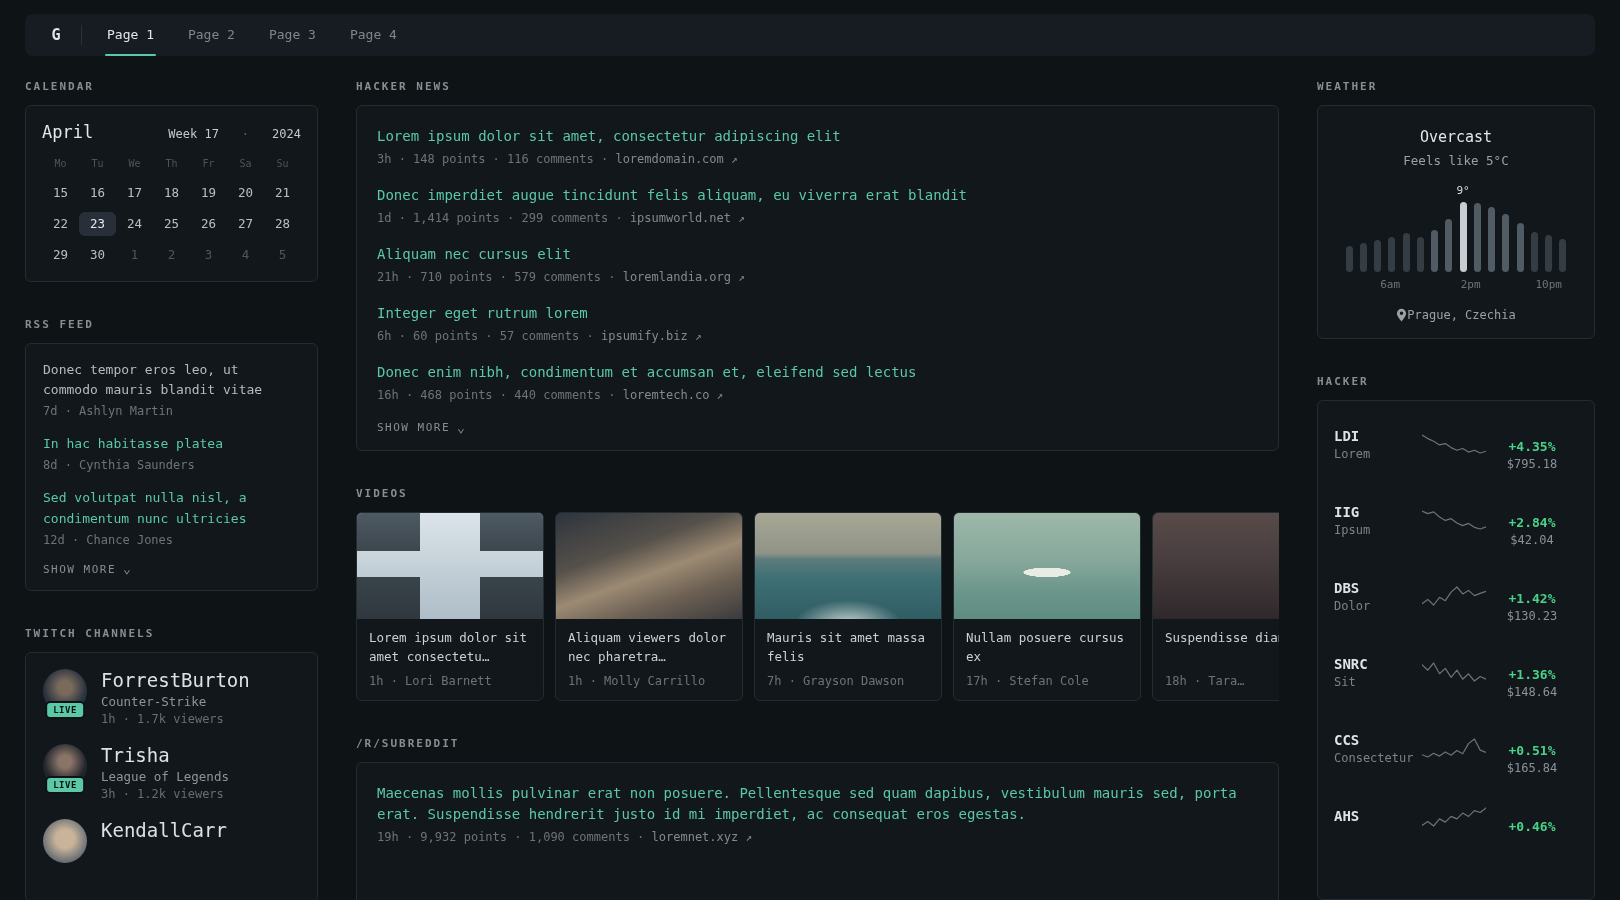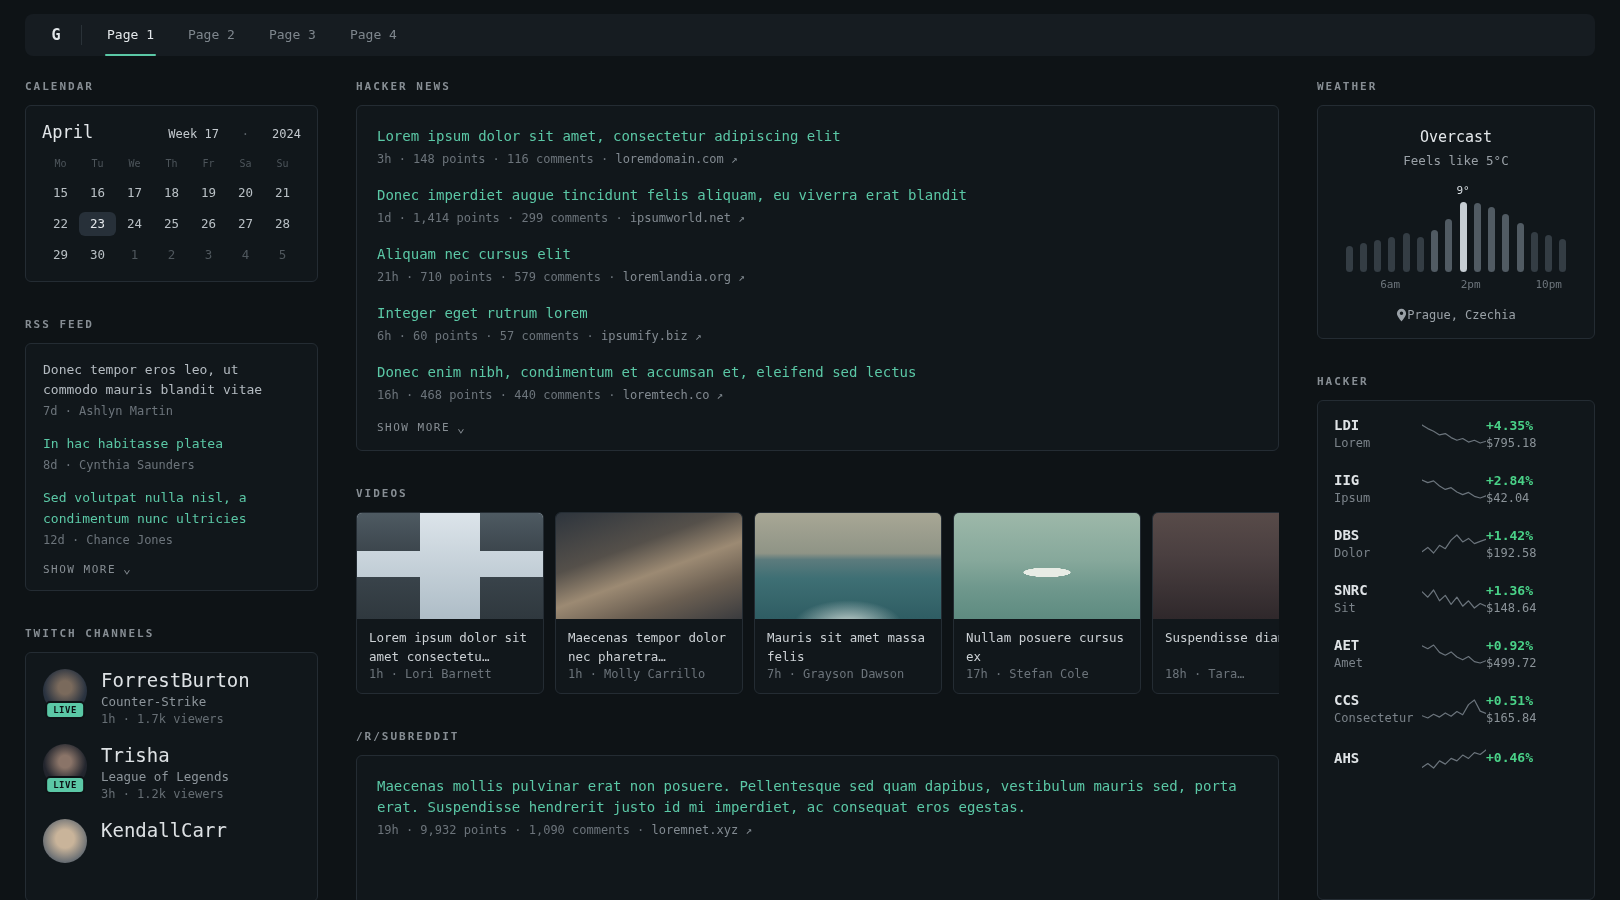--- a/index.html
+++ b/index.html
@@ -83,21 +83,21 @@
        linear-gradient(180deg,#dce4ea,#aebdc7);}
   .th2{background:linear-gradient(160deg,#2e353d 0%,#55504a 35%,#9c8a73 55%,#6b5f52 75%,#3a3b3e 100%);}
   .th3{background:radial-gradient(ellipse 90px 40px at 50% 105%, rgba(225,233,228,.85), transparent 60%),
        linear-gradient(180deg,#a8a795 0%,#8f9486 38%,#5c7b7d 44%,#3e6f74 62%,#2f5d63 100%);}
   .th4{background:radial-gradient(ellipse 40px 8px at 50% 56%, #e8ece5 58%, transparent 60%),
        linear-gradient(180deg,#9db8a9 0%,#86a89b 45%,#6f988d 70%,#5e8b80 100%);}
   .th5{background:linear-gradient(180deg,#584b49 0%,#4a3f40 40%,#2f282b 100%);}
   .v-body{padding:10px 12px 12px;}
   .v-title{font-size:12.5px; color:#ccd1d5; line-height:1.5; display:-webkit-box;
     -webkit-line-clamp:2; -webkit-box-orient:vertical; overflow:hidden; min-height:38px;}
-  .v-meta{font-size:12px; color:#6c747b; }
+  .v-meta{font-size:12px; color:#6c747b; margin-top:7px;}
   .sub{padding:20px 20px; min-height:150px;}
   
   .weather{padding:22px 16px 16px; text-align:center;}
   .w-cond{font-size:15px; color:var(--white);}
   .w-feels{font-size:12.5px; color:#9aa1a7; margin-top:7px;}
   .bars{display:flex; align-items:flex-end; justify-content:space-between;
     height:88px; padding:0 8px; margin-top:16px;}
   .bar-wrap{display:flex; flex-direction:column; align-items:center; justify-content:flex-end;
     height:100%; flex:1;}
   .bar{width:7px; border-radius:4px;}
@@ -107,21 +107,21 @@
   .hr{position:absolute; top:0; transform:translateX(-50%); font-size:11px; color:#6c747b;}
   .loc{margin-top:14px; display:flex; justify-content:center; align-items:center; 
     font-size:12px; color:#9aa1a7;}
   
   .stocks{padding:5px 16px; min-height:500px;}
   .stk-row{display:flex; align-items:center; padding:11px 0; cursor:pointer;}
   .stk-left{width:88px; flex:none;}
   .stk-sym{font-size:14px; font-weight:bold; color:#dfe3e6;}
   .stk-name{font-size:12px; color:#7b838a; margin-top:3px;}
   .stk-spark{flex:1; display:flex; justify-content:center;}
-  .stk-right{width:92px; flex:none; text-align:left;}
+  .stk-right{width:92px; flex:none; text-align:center;margin-top:22px;}
   .stk-chg{font-size:13px; font-weight:bold;}
   .up{color:var(--positive);} .down{color:var(--negative);}
   .stk-price{font-size:12px; color:#8b9399; margin-top:3px;}
 </style>
 </head>
 <body>
 
 <div class="topbar">
   <div class="logo">G</div>
   <div class="nav-divider"></div>
@@ -282,21 +282,21 @@
       <div class="vcard">
         <div class="thumb th1"></div>
         <div class="v-body">
           <div class="v-title">Lorem ipsum dolor sit amet consectetu…</div>
           <div class="v-meta">1h · Lori Barnett</div>
         </div>
       </div>
       <div class="vcard">
         <div class="thumb th2"></div>
         <div class="v-body">
-          <div class="v-title">Maecenas tempor dolor nec pharetra…</div>
+          <div class="v-title">Aliquam viewers dolor nec pharetra…</div>
           <div class="v-meta">1h · Molly Carrillo</div>
         </div>
       </div>
       <div class="vcard">
         <div class="thumb th3"></div>
         <div class="v-body">
           <div class="v-title">Mauris sit amet massa felis</div>
           <div class="v-meta">7h · Grayson Dawson</div>
         </div>
       </div>
@@ -435,55 +435,40 @@
           <div class="stk-sym">DBS</div>
           <div class="stk-name">Dolor</div>
         </div>
         <div class="stk-spark">
             <svg width="64" height="24" viewBox="0 0 64 24">
               <polyline points="0.0,19.7 5.8,15.4 11.6,21.0 17.5,13.3 23.3,16.7 29.1,8.1 34.9,3.0 40.7,9.9 46.5,6.4 52.4,11.6 58.2,9.4 64.0,7.3" fill="none" stroke="#6b747c" stroke-width="1.2" stroke-linejoin="round" stroke-linecap="round"></polyline>
             </svg>
           </div>
         <div class="stk-right">
           <div class="stk-chg up">+1.42%</div>
-          <div class="stk-price">$192.58</div>
+          <div class="stk-price">$130.23</div>
         </div>
       </div>
       <div class="stk-row">
         <div class="stk-left">
           <div class="stk-sym">SNRC</div>
           <div class="stk-name">Sit</div>
         </div>
         <div class="stk-spark">
             <svg width="64" height="24" viewBox="0 0 64 24">
               <polyline points="0.0,4.8 5.8,10.2 11.6,3.0 17.5,13.8 23.3,8.4 29.1,17.4 34.9,10.2 40.7,19.2 46.5,13.8 52.4,21.0 58.2,16.5 64.0,19.2" fill="none" stroke="#6b747c" stroke-width="1.2" stroke-linejoin="round" stroke-linecap="round"></polyline>
             </svg>
           </div>
         <div class="stk-right">
           <div class="stk-chg up">+1.36%</div>
           <div class="stk-price">$148.64</div>
         </div>
       </div>
       <div class="stk-row">
         <div class="stk-left">
-          <div class="stk-sym">AET</div>
-          <div class="stk-name">Amet</div>
-        </div>
-        <div class="stk-spark">
-            <svg width="64" height="24" viewBox="0 0 64 24">
-              <polyline points="0.0,3.9 5.8,6.7 11.6,3.0 17.5,10.4 23.3,13.2 29.1,9.9 34.9,15.0 40.7,17.8 46.5,14.5 52.4,19.6 58.2,21.0 64.0,18.7" fill="none" stroke="#6b747c" stroke-width="1.2" stroke-linejoin="round" stroke-linecap="round"></polyline>
-            </svg>
-          </div>
-        <div class="stk-right">
-          <div class="stk-chg up">+0.92%</div>
-          <div class="stk-price">$499.72</div>
-        </div>
-      </div>
-      <div class="stk-row">
-        <div class="stk-left">
           <div class="stk-sym">CCS</div>
           <div class="stk-name">Consectetur</div>
         </div>
         <div class="stk-spark">
             <svg width="64" height="24" viewBox="0 0 64 24">
               <polyline points="0.0,18.7 5.8,21.0 11.6,17.3 17.5,20.1 23.3,15.9 29.1,19.2 34.9,14.5 40.7,17.8 46.5,7.6 52.4,3.0 58.2,14.1 64.0,16.4" fill="none" stroke="#6b747c" stroke-width="1.2" stroke-linejoin="round" stroke-linecap="round"></polyline>
             </svg>
           </div>
         <div class="stk-right">
           <div class="stk-chg up">+0.51%</div>

